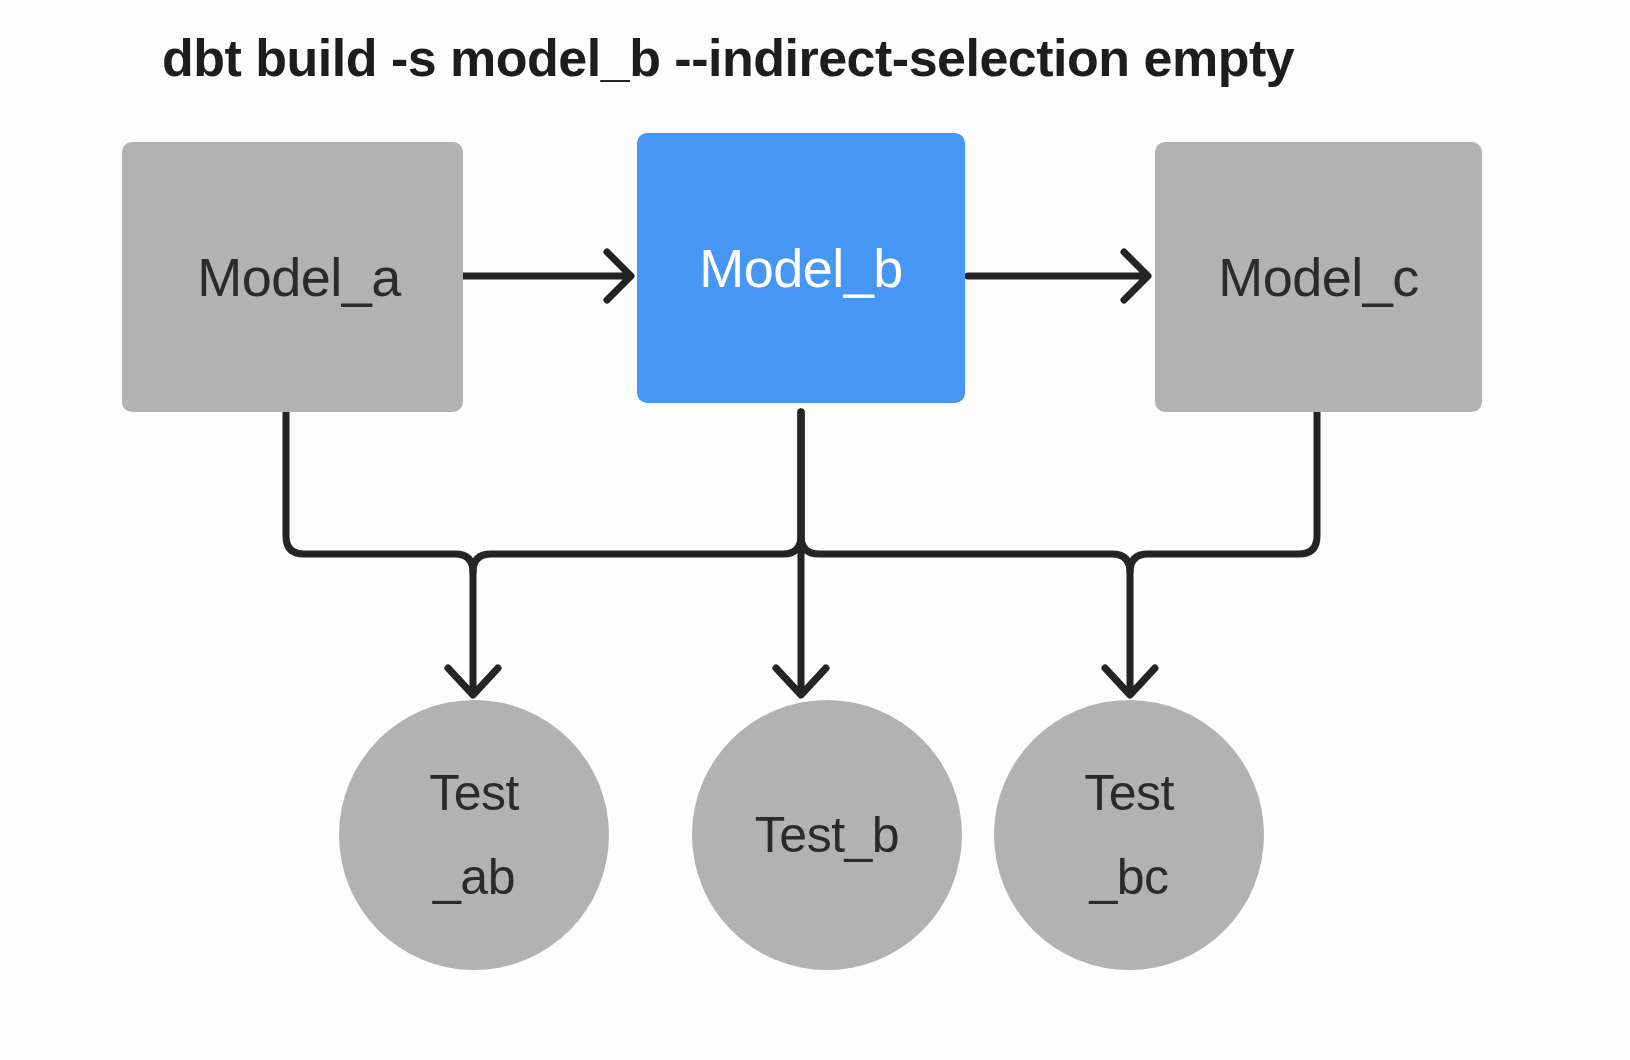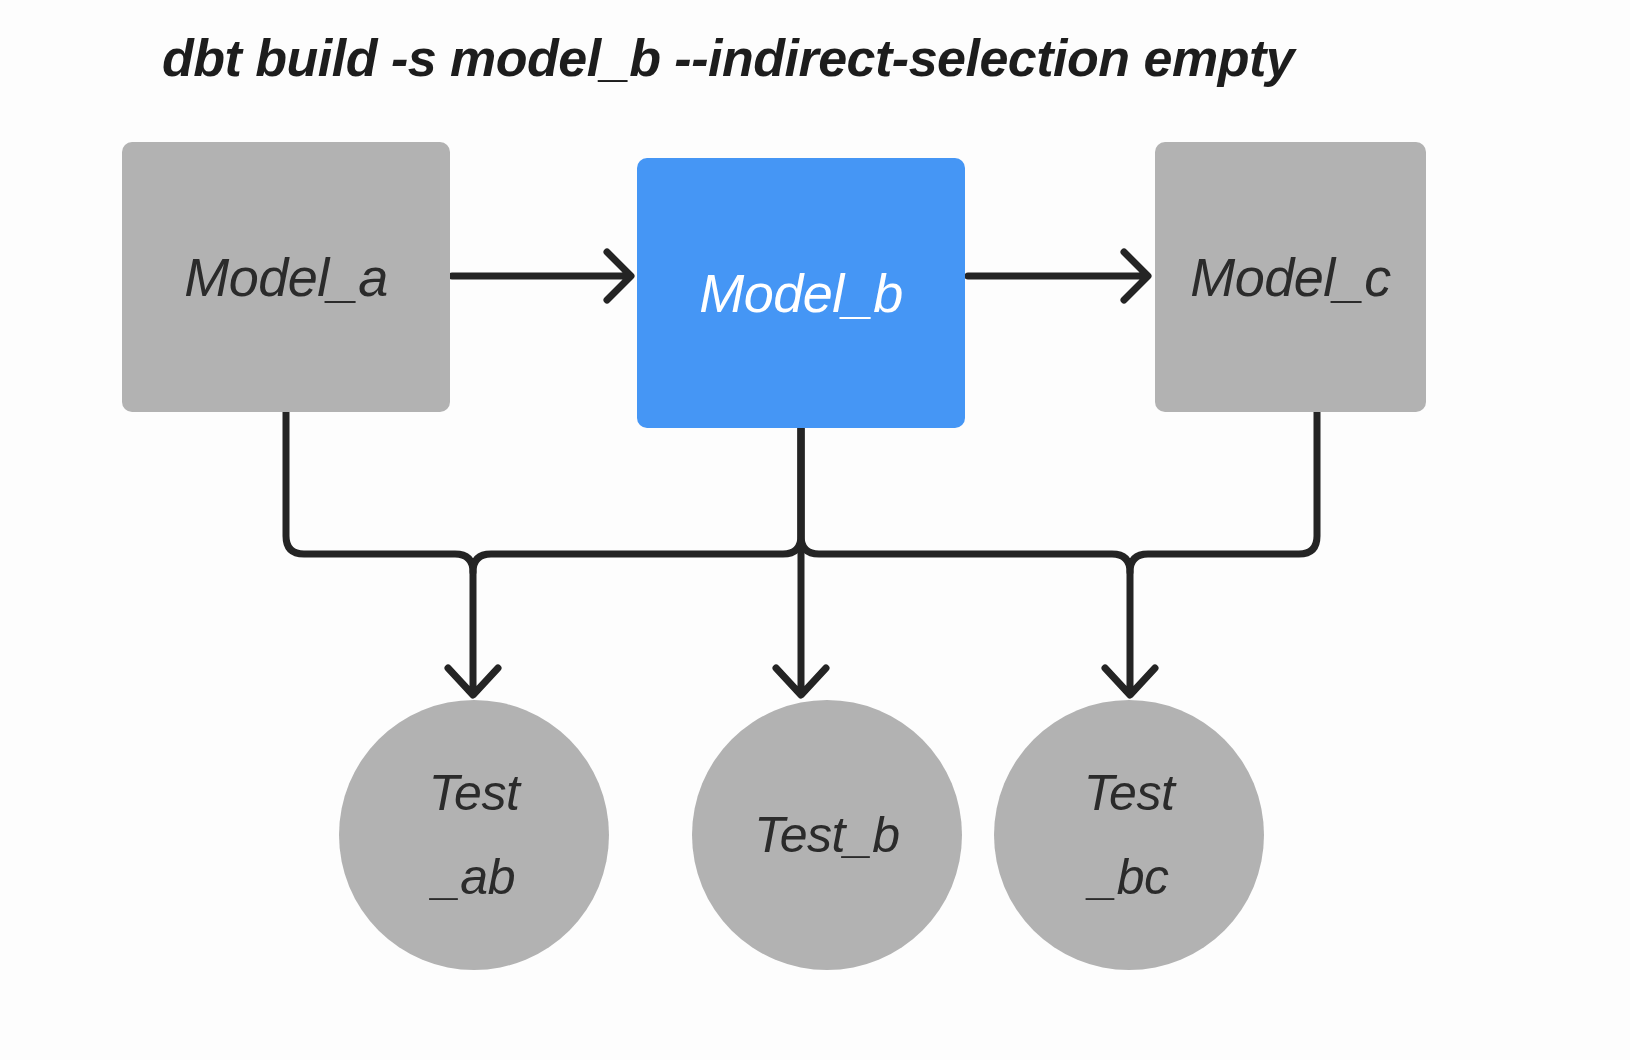--- a/index.html
+++ b/index.html
@@ -2,21 +2,21 @@
 <html style="--background: #fdfdfd; --title_text: #1d1d1d; --line: #242424; --node_fill: #b2b2b2; --node_text: #2b2b2b; --selected: #4596f5; --selected_text: #ffffff;"><head>
 <meta charset="utf-8">
 <style>
   html, body { margin: 0; padding: 0; }
   body {
     width: 1630px; height: 1060px;
     background: var(--background, #fdfdfd);
     font-family: "Liberation Sans", "DejaVu Sans", sans-serif;
     overflow: hidden;
   }
-  #canvas { position: relative; width: 1630px; height: 1060px; font-style: italic; }
+  #canvas { position: relative; width: 1630px; height: 1060px; }
 
   .title {
     position: absolute; left: 162px; top: 28px;
     font-size: 52px; font-weight: 600; letter-spacing: -0.5px;
     color: var(--title_text, #1d1d1d);
     white-space: nowrap;
   }
 
   svg.edges {
     position: absolute; left: 0; top: 0;
@@ -37,23 +37,23 @@
     background: var(--node_fill, #b2b2b2);
     color: var(--node_text, #2b2b2b);
     display: flex; align-items: center; justify-content: center;
     font-size: 54px;
     letter-spacing: -0.5px;
   }
   .node-rect.selected {
     background: var(--selected, #4596f5);
     color: var(--selected_text, #ffffff);
   }
-  .node-rect.model-a { left: 122px; top: 142px; }
-  .node-rect.model-b { left: 637px; top: 158px; text-align: right; }
-  .node-rect.model-c { left: 1155px; top: 142px; width: 271px; text-align: right; }
+  .node-rect.model-a { left: 122px; top: 142px; padding-left: 13px; }
+  .node-rect.model-b { left: 637px; top: 133px; text-align: right; }
+  .node-rect.model-c { left: 1155px; top: 142px; width: 327px; text-align: right; }
 
   .node-circle {
     position: absolute;
     width: 270px; height: 270px;
     border-radius: 50%;
     background: var(--node_fill, #b2b2b2);
     color: var(--node_text, #2b2b2b);
     display: flex; flex-direction: column;
     align-items: center; justify-content: center;
     text-align: center;

